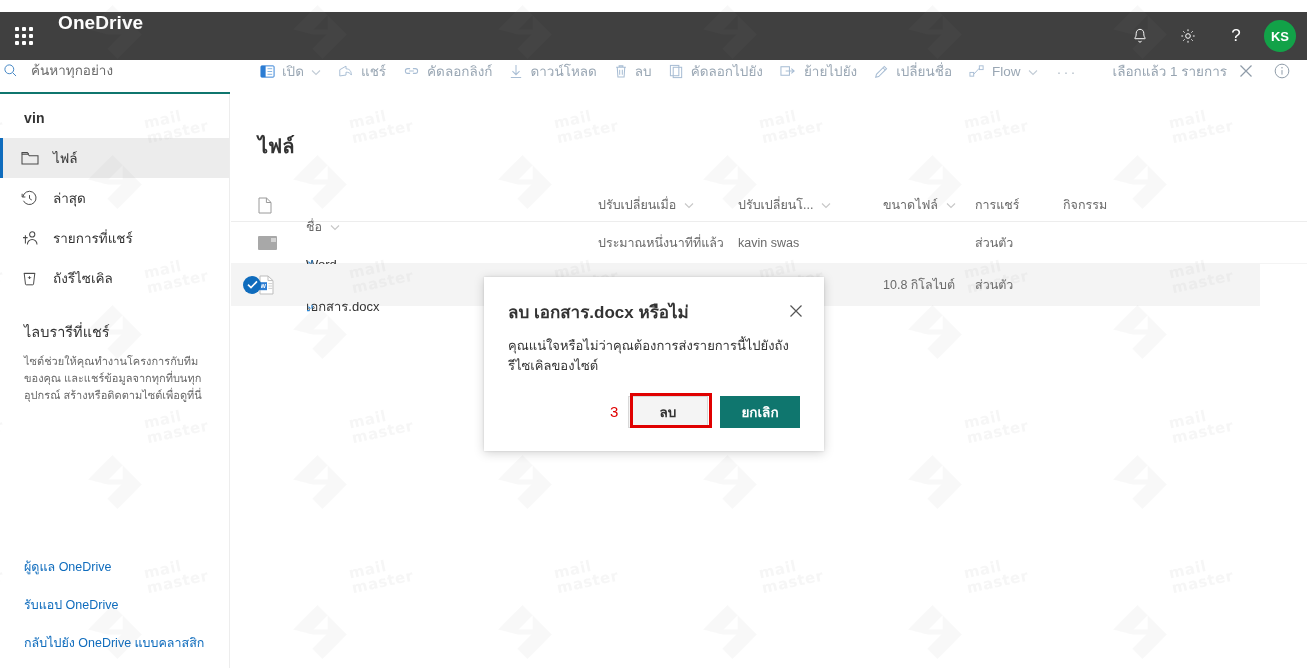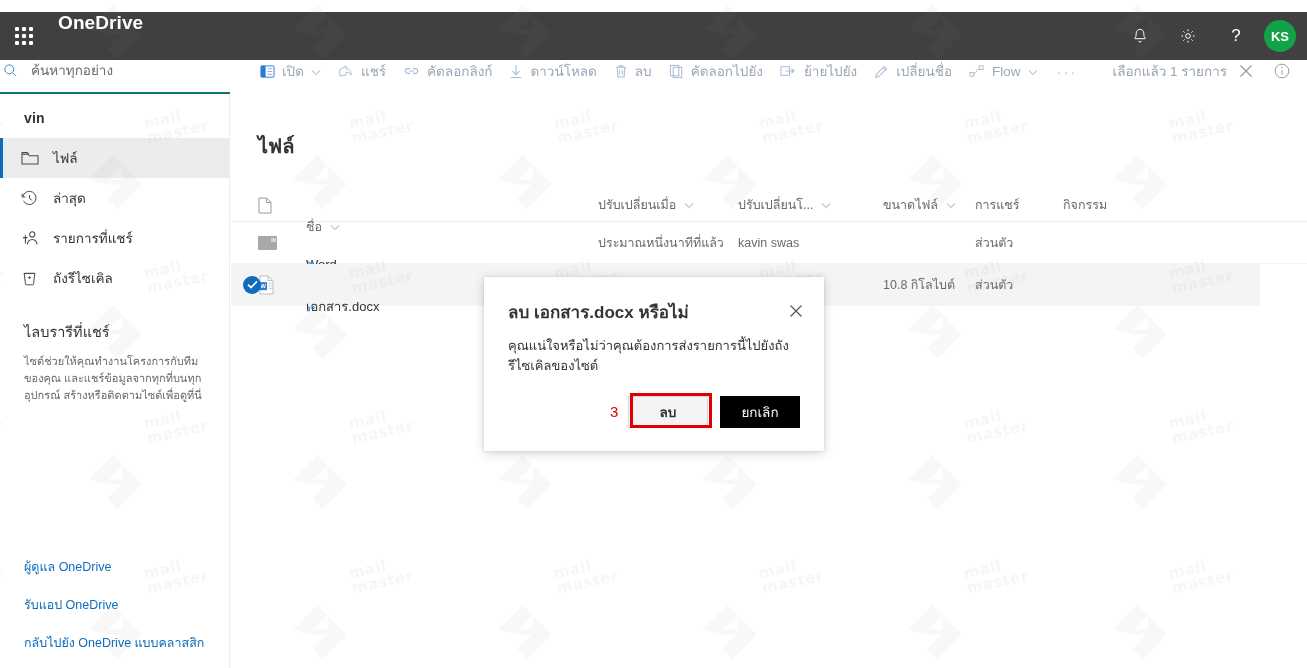--- a/index.html
+++ b/index.html
@@ -189,21 +189,21 @@
   }
   .anno-num {
     color: #e00000; font-size: 15px; font-weight: 400;
     position: absolute; left: 126px; top: 126px;
   }
   .btn {
     height: 32px; min-width: 80px; padding: 0 16px; font-size: 13.5px;
     font-family: inherit; cursor: pointer; border: 1px solid transparent;
   }
   .btn-default { background: #f4f4f4; color: #333; border-color: #d8d8d8; font-weight: 600; }
-  .btn-primary { background: #000000; color: #fff; font-weight: 400; }
+  .btn-primary { background: #0f766e; color: #fff; font-weight: 700; }
   .anno-box {
     position: absolute; left: 630px; top: 393px; width: 82px; height: 35px;
     border: 3px solid #e00000; z-index: 120; pointer-events: none;
   }
 </style>
 </head>
 <body>
 
 <div id="app">
 

